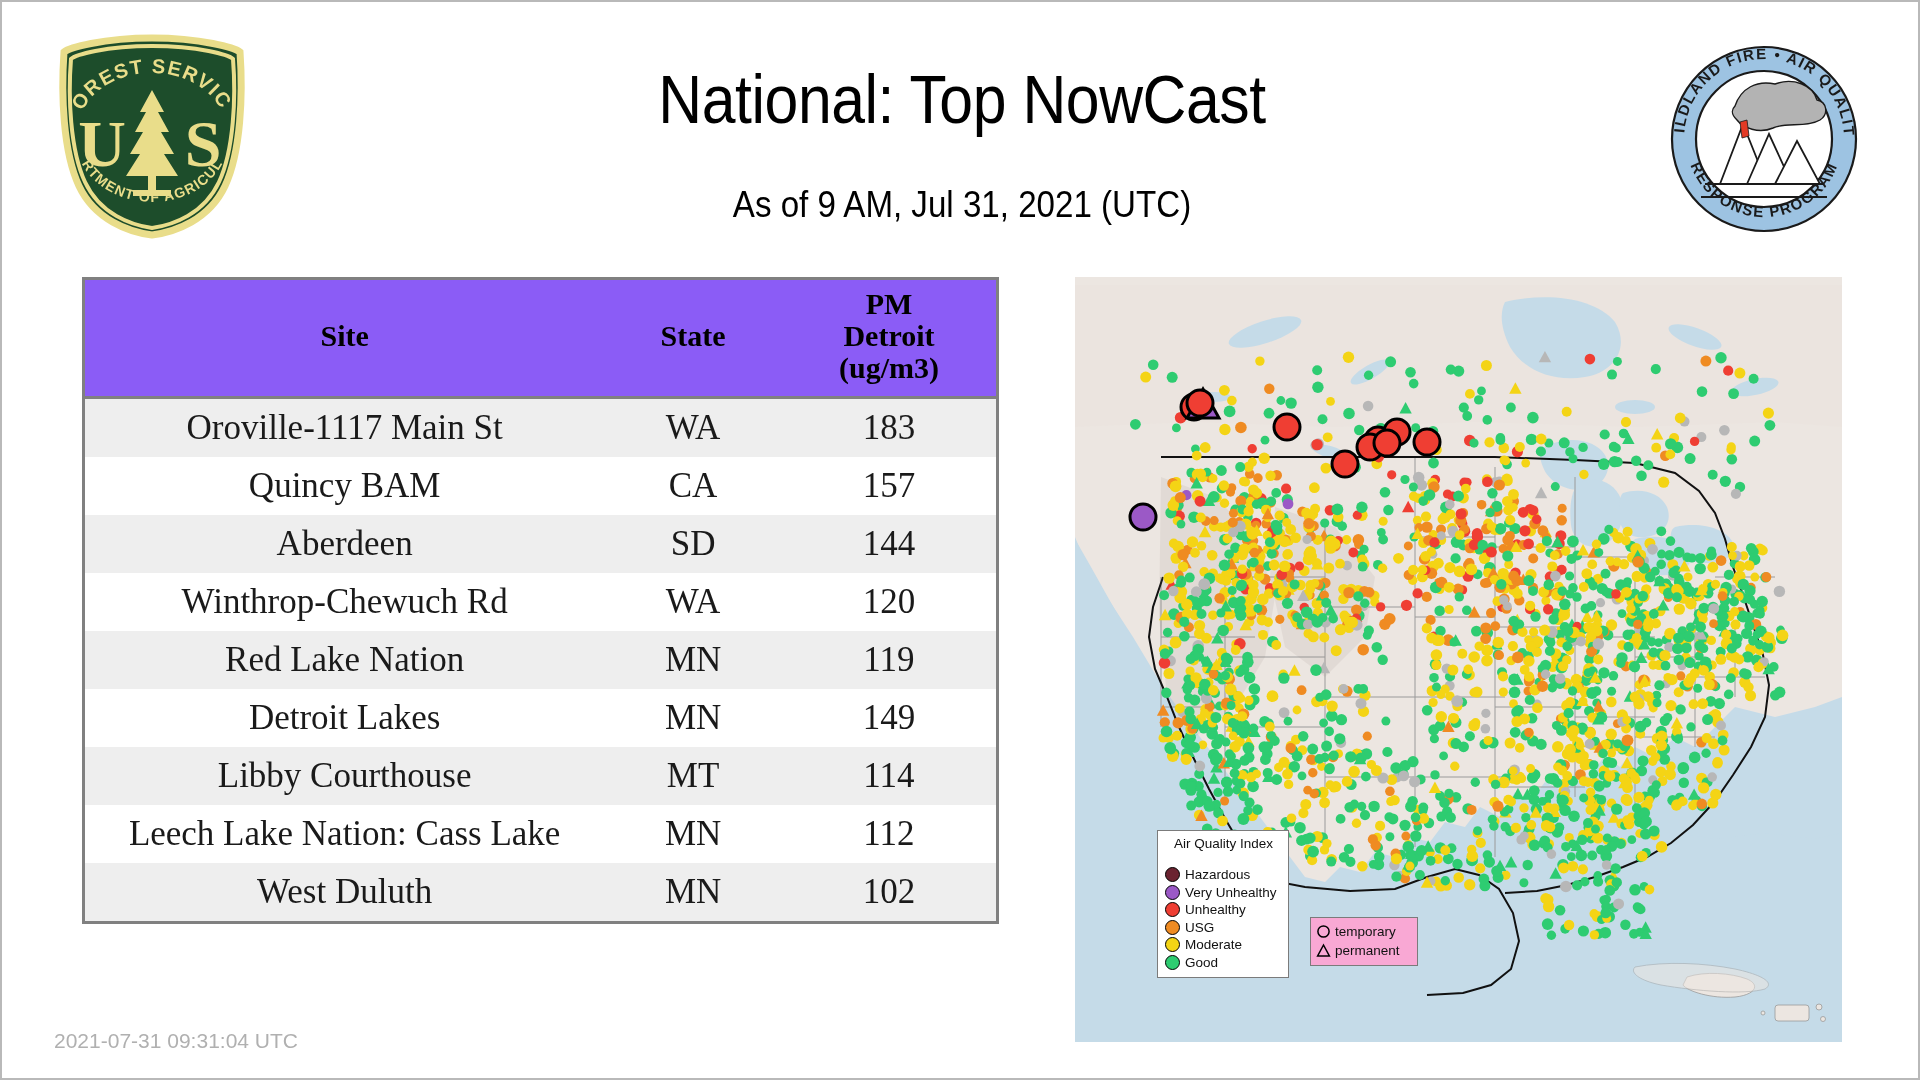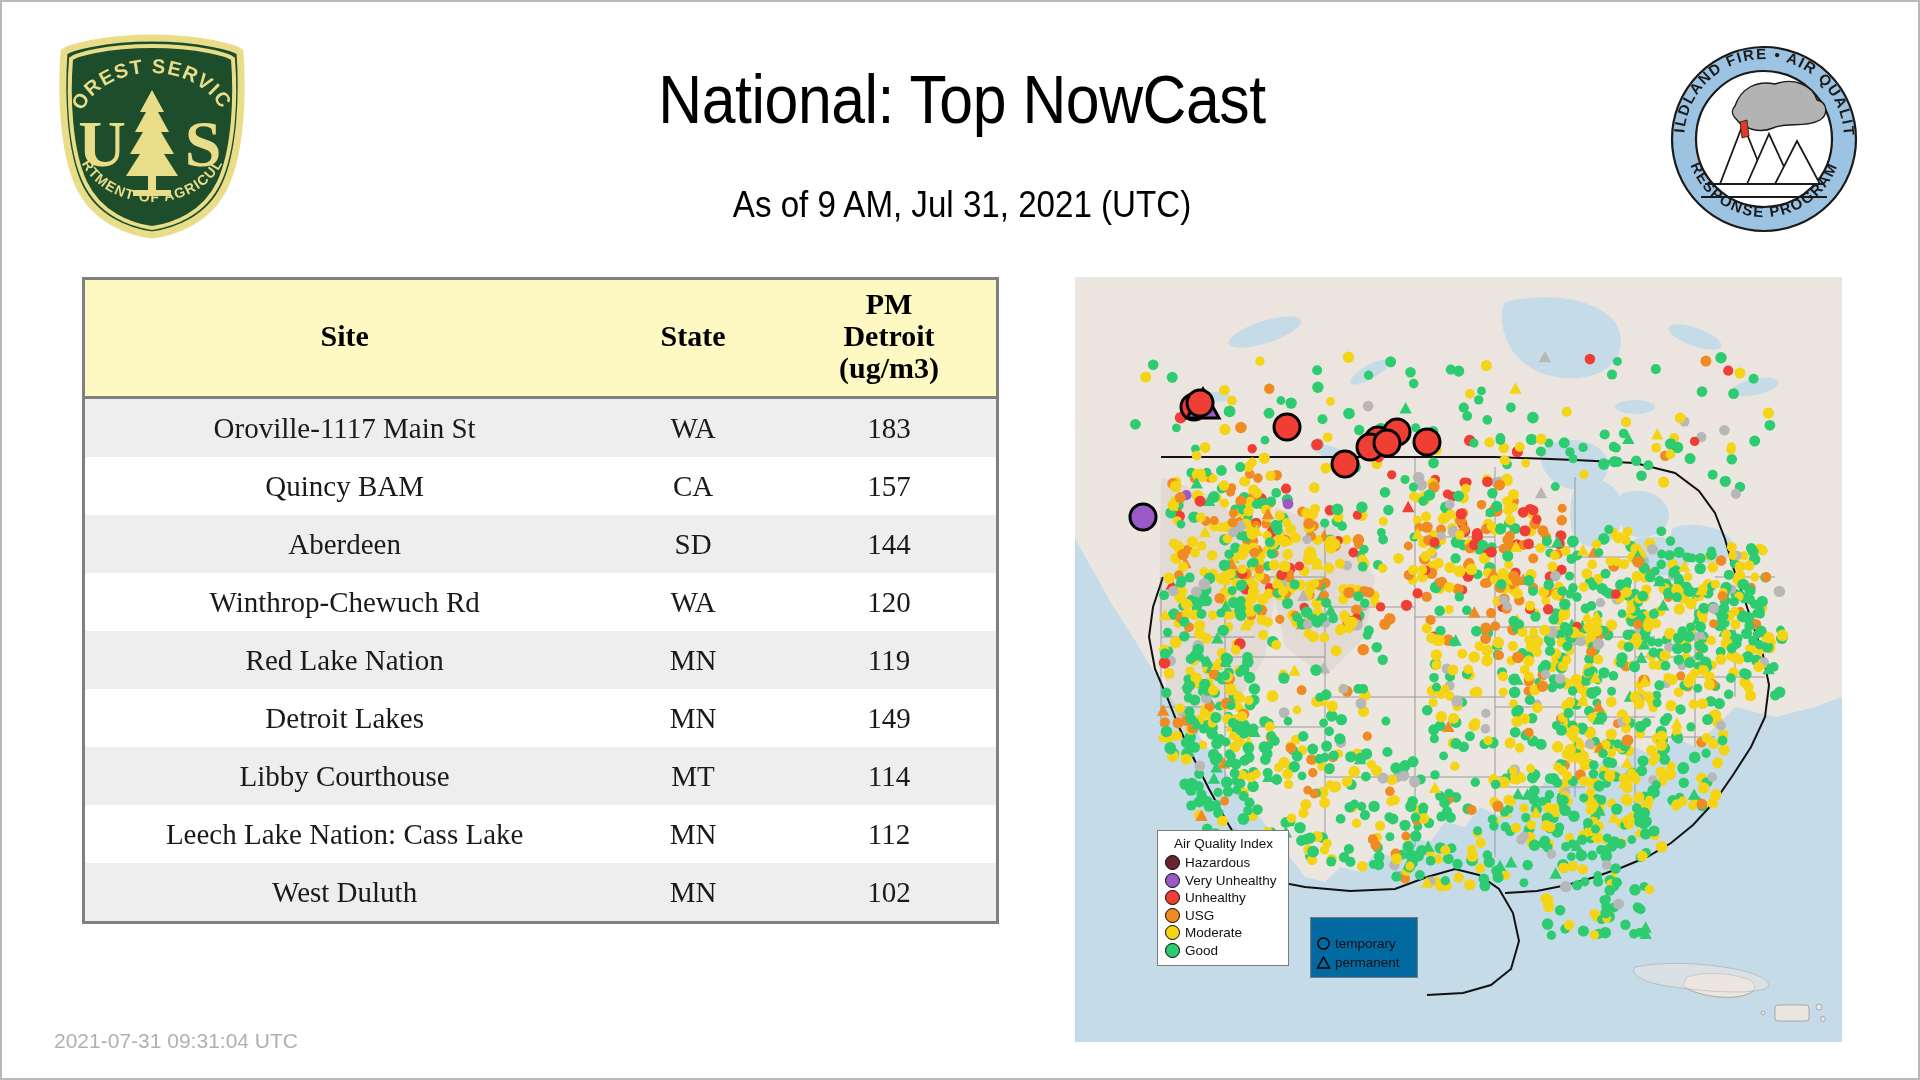--- a/index.html
+++ b/index.html
@@ -66,35 +66,35 @@
     border: 3px solid #808080;
     box-sizing: border-box;
     background: #fff;
   }
   table.aqtable {
     width: 100%;
     border-collapse: collapse;
     font-family: "Liberation Serif", serif;
   }
   table.aqtable thead th {
-    background: #fef9c3;
+    background: #8b5cf6;
     font-weight: bold;
     font-size: 30px;
     color: #000;
     padding: 8px 0 12px 0;
     border-bottom: 3px solid #808080;
     line-height: 1.07;
     vertical-align: middle;
   }
   table.aqtable th.c-site   { width: 57%; }
   table.aqtable th.c-state  { width: 19.5%; }
   table.aqtable th.c-pm     { width: 23.5%; }
   table.aqtable tbody td {
     text-align: center;
-    font-size: 29px;
+    font-size: 35px;
     color: #1a1a1a;
     height: 58px;
     padding: 0;
     border: none;
   }
   table.aqtable tbody tr:nth-child(odd)  { background: #eeeeee; }
   table.aqtable tbody tr:nth-child(even) { background: #ffffff; }
 
   .pm-head-line { display: block; }
 
@@ -125,43 +125,43 @@
     background: #ffffff;
     border: 1px solid #7b7b7b;
     padding: 5px 6px 6px 7px;
     box-sizing: border-box;
     font-family: "Liberation Sans", sans-serif;
   }
   .legend-aqi .legend-title {
     font-size: 13.5px;
     color: #111;
     text-align: center;
-    margin-bottom: 3px;
+    margin-bottom: 15px;
   }
   .legend-row {
     display: flex;
     align-items: center;
     height: 17.5px;
     font-size: 13.5px;
     color: #111;
   }
   .legend-dot {
     width: 13px; height: 13px;
     border-radius: 50%;
     border: 1.4px solid #000;
     margin-right: 5px;
     flex: 0 0 auto;
   }
   .legend-site {
     position: absolute;
     left: 1308px; top: 915px;
     width: 108px;
-    background: #0369a1;
+    background: #f9a8d4;
     border: 1px solid #7b7b7b;
-    padding: 16px 5px 5px 5px;
+    padding: 4px 5px 5px 5px;
     box-sizing: border-box;
     font-family: "Liberation Sans", sans-serif;
   }
   .legend-site .legend-row { height: 19px; }
   .marker-glyph {
     width: 15px; height: 15px;
     margin-right: 4px;
     flex: 0 0 auto;
   }
 </style>

